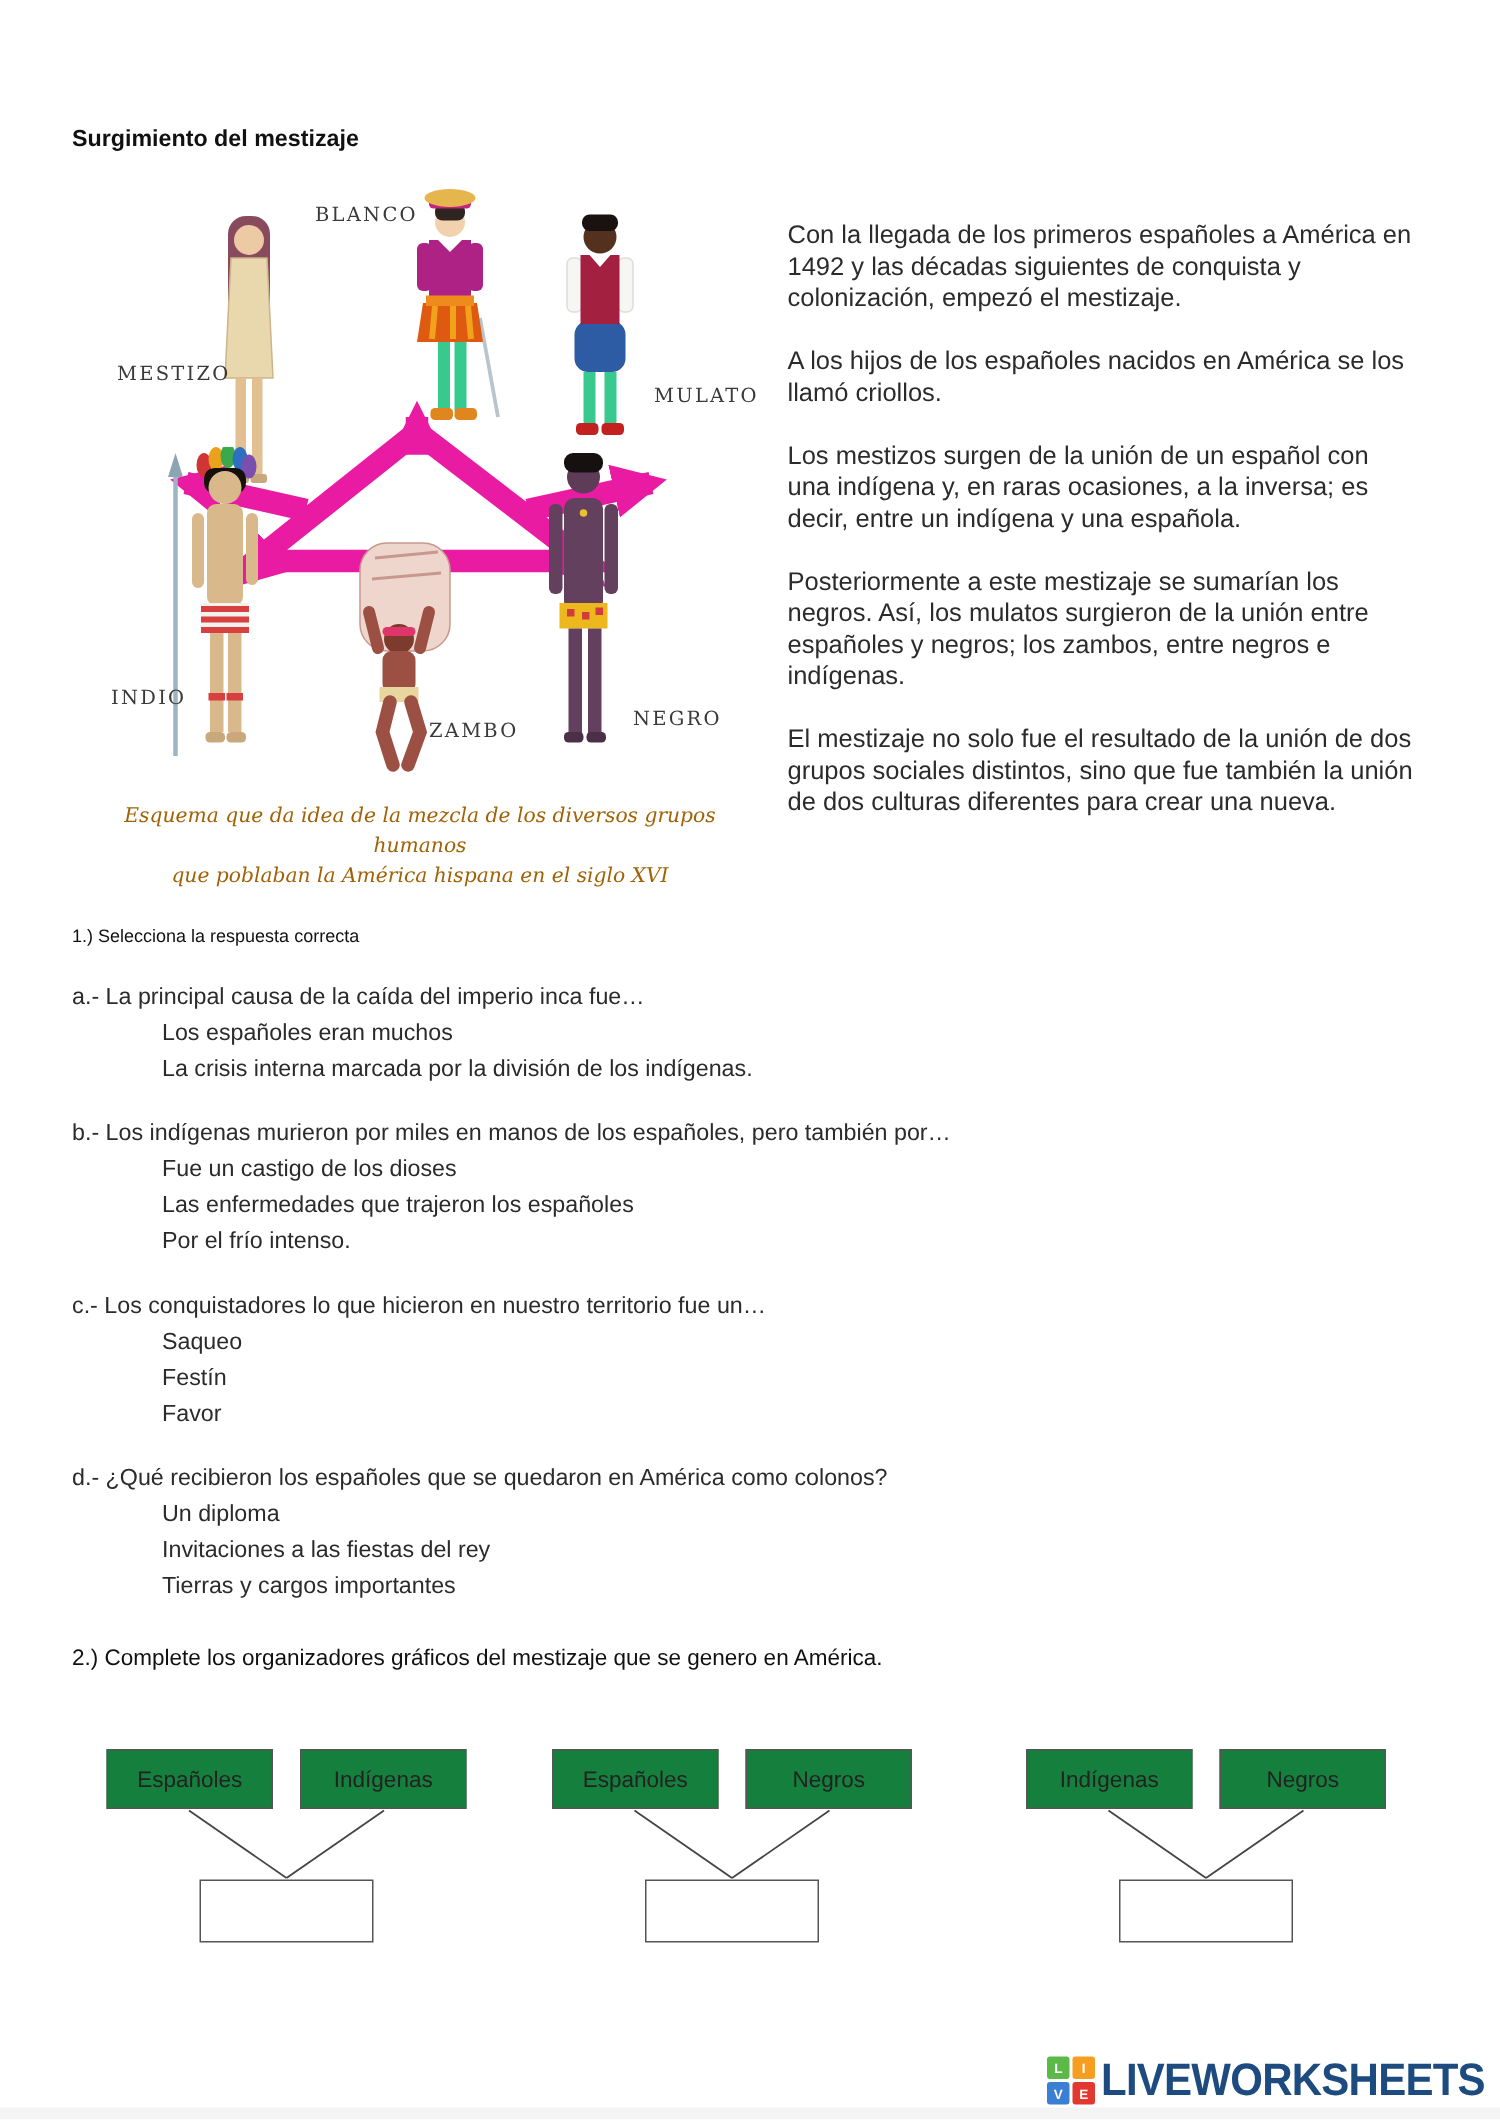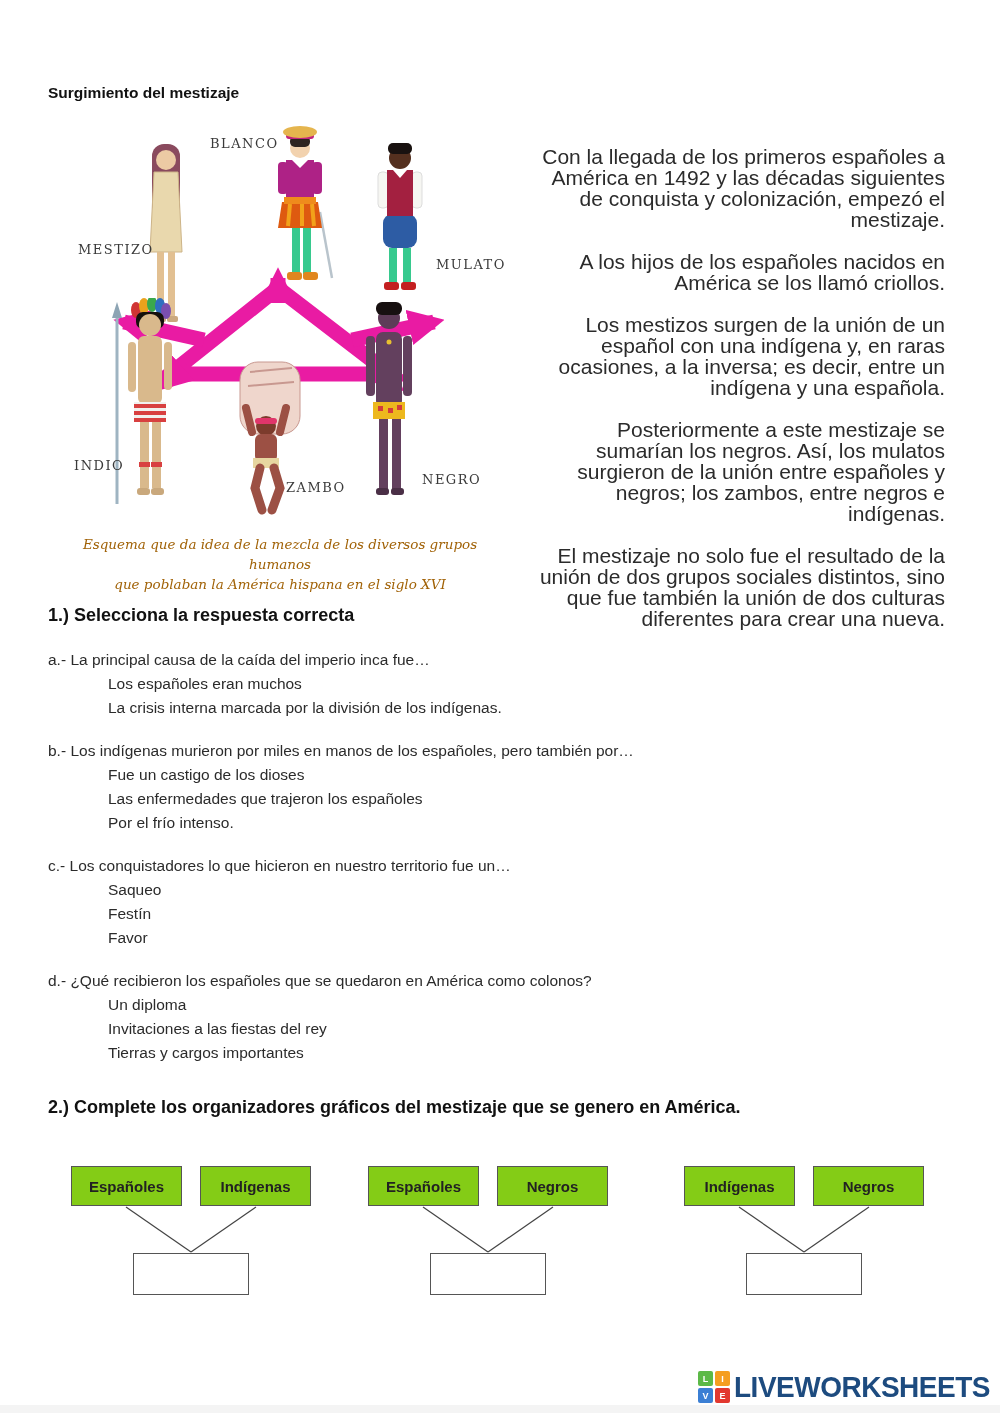--- a/index.html
+++ b/index.html
@@ -5,34 +5,34 @@
   html,body{margin:0;padding:0;background:#ffffff;}
   body{width:1000px;height:1413px;position:relative;font-family:"Liberation Sans",sans-serif;color:#2b2b2b;overflow:hidden;}
   .abs{position:absolute;}
   .page-title{left:48px;top:84px;font-size:15.5px;font-weight:bold;color:#111;}
   
   .illus{left:60px;top:112px;width:440px;height:470px;}
   .fig{position:absolute;}
   .fig-label{position:absolute;font-family:"DejaVu Serif","Liberation Serif",serif;font-size:13px;letter-spacing:1.5px;color:#3a3a3a;}
   .caption{position:absolute;top:422px;left:0;width:100%;text-align:center;font-family:"DejaVu Serif","Liberation Serif",serif;font-style:italic;font-size:13.5px;color:#a16207;line-height:20px;}
   
-  .right-col{left:525px;top:146px;width:420px;font-size:21px;line-height:21px;text-align:right;}
+  .right-col{left:525px;top:146px;width:420px;font-size:17px;line-height:21px;}
   .right-col p{margin:0 0 21px 0;}
   
   .q1{left:48px;top:601px;width:900px;font-size:15.5px;}
-  .q-heading{font-weight:bold;color:#111;margin:4px 0 22px 0;font-size:18px;}
+  .q-heading{font-weight:normal;color:#111;margin:16px 0 22px 0;font-size:12px;}
   .q-block{margin:0 0 19px 0;}
   .q-label{line-height:24px;}
   .q-option{line-height:24px;padding-left:60px;}
-  .q2-heading{left:48px;top:1097px;font-size:18px;font-weight:bold;color:#111;width:900px;}
+  .q2-heading{left:48px;top:1097px;font-size:15px;font-weight:normal;color:#111;width:900px;}
   
   .organizer{position:absolute;top:1166px;width:246px;height:136px;}
   .org-1{left:68px;} .org-2{left:365px;} .org-3{left:681px;}
   .org-row{display:flex;gap:18px;justify-content:center;}
-  .org-box{width:111px;height:40px;border:1px solid #555;display:flex;align-items:center;justify-content:center;font-size:15px;color:#222;background:#84cc16;box-sizing:border-box;font-weight:bold;}
+  .org-box{width:111px;height:40px;border:1px solid #555;display:flex;align-items:center;justify-content:center;font-size:15px;color:#222;background:#15803d;box-sizing:border-box;}
   .org-lines{display:block;width:246px;height:47px;}
   .org-answer{width:116px;height:42px;border:1px solid #555;margin:0 auto;background:#fff;box-sizing:border-box;}
   
   .logo{left:698px;top:1371px;display:flex;align-items:center;gap:4px;}
   .logo-grid{display:grid;grid-template-columns:15px 15px;grid-template-rows:15px 15px;gap:2px;}
   .logo-sq{width:15px;height:15px;border-radius:2px;display:flex;align-items:center;justify-content:center;color:#fff;font-size:9px;font-weight:bold;font-family:"Liberation Sans",sans-serif;}
   .sq-0{background:#5cb947;} .sq-1{background:#f59e20;} .sq-2{background:#3b7fd4;} .sq-3{background:#e2382f;}
   .logo-text{font-size:28px;font-weight:800;color:#1d4b7f;letter-spacing:-0.5px;transform:scaleY(1.08);}
   .bottom-smudge{left:0;top:1405px;width:1000px;height:8px;background:#efefef;opacity:.7;}
 </style>

